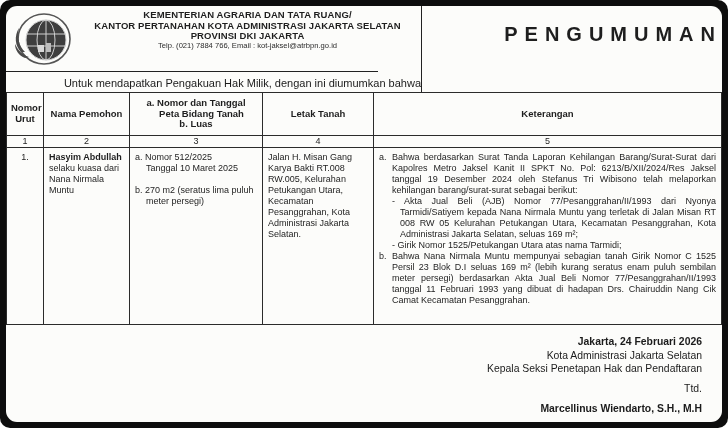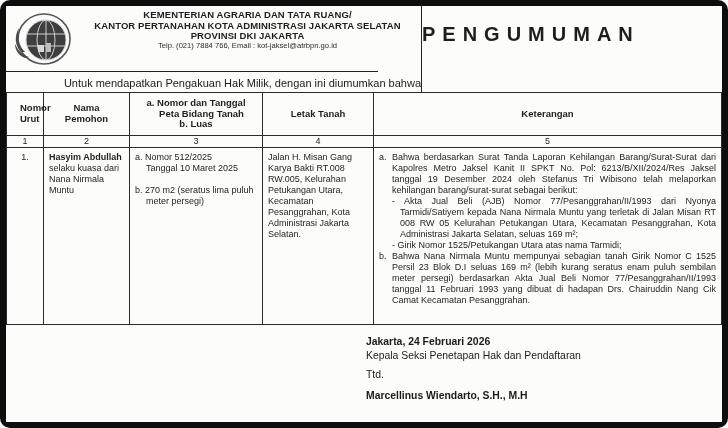--- a/index.html
+++ b/index.html
@@ -3,58 +3,58 @@
 <meta charset="utf-8">
 <style>
   html,body{margin:0;padding:0;}
   body{
     width:728px;height:428px;position:relative;
     font-family:"Liberation Sans","DejaVu Sans",sans-serif;
     background:#ffffff;overflow:hidden;
   }
   .scan-frame{position:absolute;inset:0;background:#0d0d0d;border-radius:10px;}
   .paper{
-    position:absolute;inset:6px;background:#fcfcfa;border-radius:0;
+    position:absolute;inset:6px;background:#fcfcfa;border-radius:11px;
     color:#1e1e1e;display:flex;flex-direction:column;overflow:hidden;
   }
   
   .header-row{display:flex;height:86px;flex:none;}
   .kop-cell{width:415px;flex:none;display:flex;flex-direction:column;}
   .kop-top{display:flex;align-items:flex-start;padding-top:4px;}
   .logo-box{width:72px;flex:none;display:flex;justify-content:center;padding-top:2px;}
   .kop-text{flex:1;text-align:center;padding-right:4px;}
   .kop-line{font-weight:bold;font-size:9.5px;line-height:1.12;letter-spacing:.1px;}
   .addr-line{font-size:7.6px;line-height:1.18;color:#2b2b2b;}
   .kop-rule{border-top:1.6px solid #222;width:372px;margin-top:3px;}
   .intro{text-align:right;font-size:11px;padding-top:5px;color:#1b1b1b;}
-  .announce-cell{flex:1;border-left:1.5px solid #222;text-align:left;padding-top:17px;}
+  .announce-cell{flex:1;border-left:1.5px solid #222;text-align:right;padding-top:17px;}
   .announce-title{font-weight:bold;font-size:20px;letter-spacing:7px;line-height:1.1;}
   .announce-number{font-weight:bold;font-size:10px;margin-top:4px;letter-spacing:.2px;}
   
   table.doc-table{width:100%;border-collapse:collapse;table-layout:fixed;flex:none;}
-  .doc-table td,.doc-table th{border:1px solid #2b2b2b;padding:2px 13px;vertical-align:middle;}
+  .doc-table td,.doc-table th{border:1px solid #2b2b2b;padding:2px 4px;vertical-align:middle;}
   .doc-table{border-top:1.6px solid #222;}
   .th-cell{font-weight:bold;font-size:9.5px;line-height:1.15;height:38px;text-align:center;}
   .th-left{text-align:center;padding-left:8px;}
   .th-line2{padding-left:11px;}
   .num-row td{font-size:9px;height:11px;text-align:center;padding:0 2px;line-height:1.1;}
   .data-row td{vertical-align:top;font-size:9px;line-height:1.22;height:168px;padding:4px 5px;}
   .col1{width:37px;}.col2{width:86px;}.col3{width:133px;}.col4{width:111px;}
   .cell-no{text-align:center;}
   .bold{font-weight:bold;}
   .peta-a2{padding-left:11px;}
   .peta-b{margin-top:11px;padding-left:11px;text-indent:-11px;}
   .ket{font-size:8.8px;line-height:1.22;text-align:justify;}
   .ket-item{position:relative;padding-left:13px;}
   .ket-label{position:absolute;left:0;top:0;}
   .ket-bullet{padding-left:8px;text-indent:-8px;}
   
   .closing{flex:1;position:relative;}
   .closing-block{
-    width:336px;margin-left:auto;margin-right:20px;text-align:left;
+    width:336px;margin-left:auto;margin-right:20px;text-align:right;
     padding-top:10px;font-size:10.4px;line-height:1.3;color:#1b1b1b;
   }
   .closing-ttd{margin-top:6px;margin-bottom:7px;}
   .closing-name{font-weight:bold;}
   .logo-svg{display:block;}
 </style>
 </head>
 <body>
 
 <div class="scan-frame">
@@ -147,20 +147,21 @@
             <span>Bahwa Nana Nirmala Muntu mempunyai sebagian tanah Girik Nomor C 1525 Persil 23 Blok D.I seluas 169 m² (lebih kurang seratus enam puluh sembilan meter persegi) berdasarkan Akta Jual Beli Nomor 77/Pesanggrahan/II/1993 tanggal 11 Februari 1993 yang dibuat di hadapan Drs. Chairuddin Nang Cik Camat Kecamatan Pesanggrahan.</span>
           </div>
         </td>
       </tr>
     </tbody>
       </table>
 
     <div class="closing">
       <div class="closing-block">
         <div class="bold">Jakarta,  24 Februari 2026</div>
+        <div>Kota Administrasi Jakarta Selatan</div>
         <div>Kepala Seksi Penetapan Hak dan Pendaftaran</div>
         <div class="closing-ttd">Ttd.</div>
         <div class="closing-name">Marcellinus Wiendarto, S.H., M.H</div>
 
       </div>
     </div>
 
   </div>
 </div>
 

